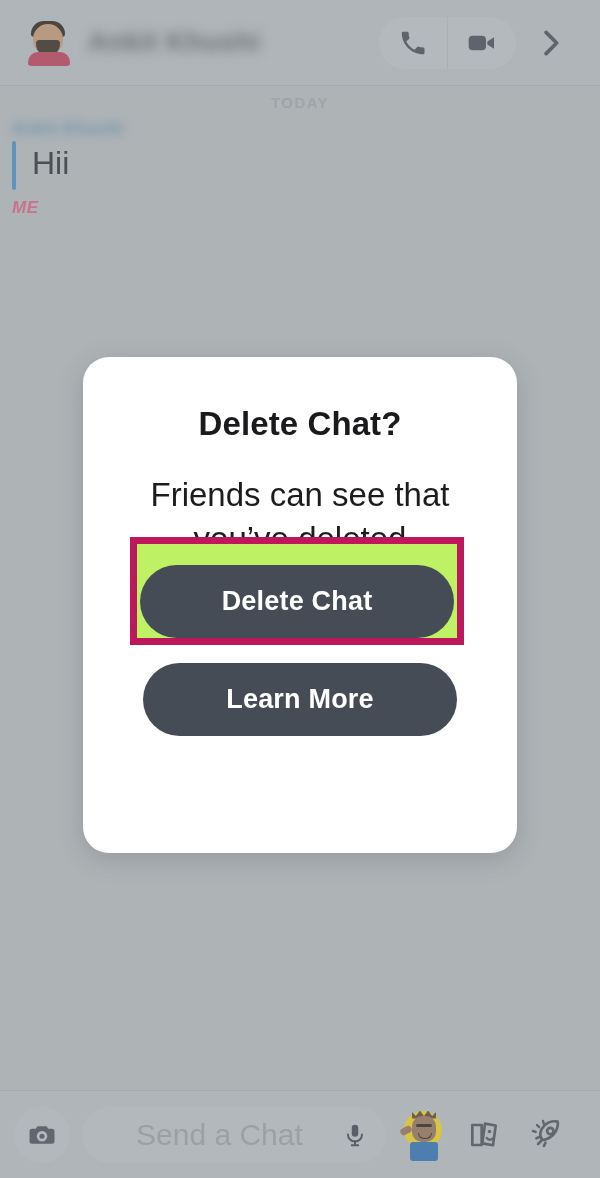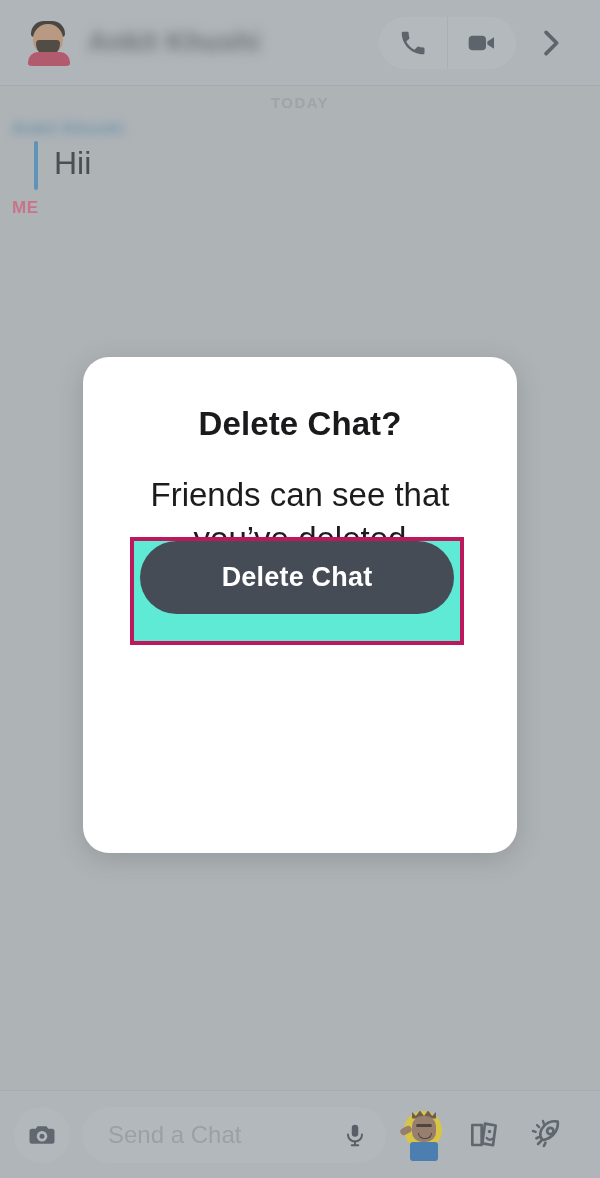--- a/index.html
+++ b/index.html
@@ -146,26 +146,26 @@
     filter: blur(5px);
     width: 136px;
     user-select: none;
   }
   .sender-name.me {
     color: #e0627f;
     filter: none;
     width: auto;
     margin-left: 12px;
     font-size: 17px;
+    font-style: italic;
   }
   .msg-row {
     display: flex;
     align-items: stretch;
     margin-bottom: 8px;
-    padding-left: 22px;
   }
   .msg-bar {
     width: 4px;
     flex: 0 0 4px;
     margin-left: 12px;
     border-radius: 2px;
   }
   .msg-bar.incoming { background: #4a90c4; }
   .msg-bar.outgoing { background: #cf4668; }
   .msg-text {
@@ -203,22 +203,23 @@
     border-radius: 28px;
     background: #c1c5c9;
     display: flex;
     align-items: center;
     padding: 0 18px 0 26px;
     box-sizing: border-box;
     max-width: 304px;
   }
   .chat-placeholder {
     flex: 1 1 auto;
-    font-size: 24px;
+    font-size: 30px;
     color: #9ea3a8;
+    margin-left: 28px;
   }
   .bottom-icons {
     display: flex;
     align-items: center;
     margin-left: 6px;
   }
   .bm-btn {
     width: 62px;
     height: 62px;
     display: flex;
@@ -347,25 +348,25 @@
     letter-spacing: 0.2px;
     border: none;
     font-family: inherit;
   }
   #delete-wrap {
     position: absolute;
     left: 47px;
     top: 180px;
     width: 334px;
     height: 108px;
-    border: 4px solid #be185d;
-    background: #5eead4;
+    border: 7px solid #be185d;
+    background: #bef264;
     box-sizing: border-box;
     display: flex;
-    align-items: flex-start;
+    align-items: flex-end;
     justify-content: center;
   }
   #learn-wrap {
     position: absolute;
     left: 60px;
     top: 306px;
     width: 314px;
   }
   .text-btn {
     position: absolute;
@@ -491,14 +492,17 @@
 <div id="scrim"></div>
 
 <div class="modal">
   <div class="modal-title">Delete Chat?</div>
   <div class="modal-body">Friends can see that you’ve deleted something.</div>
 
   <div id="delete-wrap">
     <button class="pill-btn">Delete Chat</button>
   </div>
 
+  <div id="learn-wrap">
+    <button class="pill-btn">Learn More</button>
+  </div>
 
 </div>
 
 </body></html>

